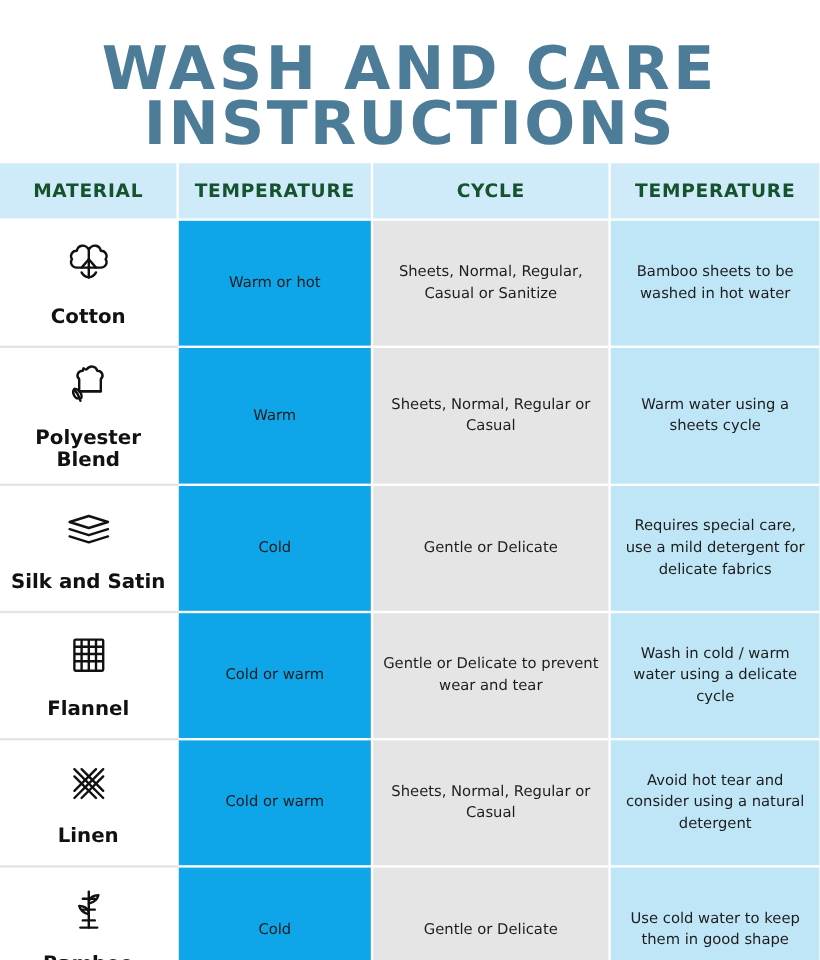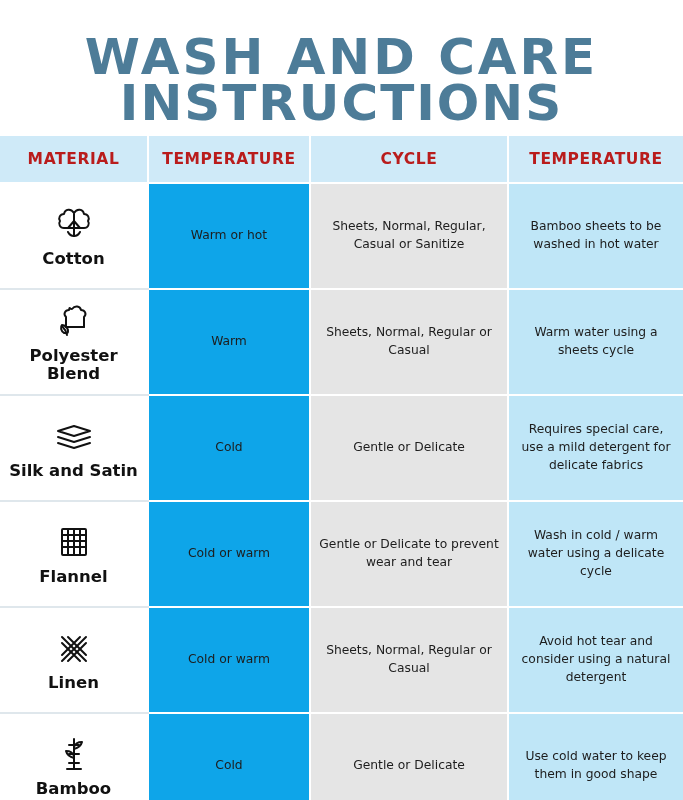--- a/index.html
+++ b/index.html
@@ -38,21 +38,21 @@
     width: 683px;
     table-layout: fixed;
   }
   table.care-table col.c1 { width: 148px; }
   table.care-table col.c2 { width: 162px; }
   table.care-table col.c3 { width: 198px; }
   table.care-table col.c4 { width: 175px; }
 
   thead th {
     background: #cfeaf8;
-    color: #b91c1c;
+    color: #14532d;
     font-size: 15.5px;
     font-weight: 700;
     letter-spacing: 0.6px;
     padding: 14px 4px;
     text-align: center;
     font-family: "DejaVu Sans", sans-serif;
     border-right: 2px solid #ffffff;
     border-bottom: 2px solid #ffffff;
   }
   thead th:last-child { border-right: none; }
@@ -80,21 +80,21 @@
     background: #ffffff;
     border-bottom: 2px solid #dfe7ec;
   }
   tbody tr:last-child td { border-bottom: none; }
 
   .material-cell {
     display: flex;
     flex-direction: column;
     align-items: center;
     justify-content: center;
-    gap: 4px;
+    gap: 14px;
     min-height: 84px;
   }
   .material-name {
     font-size: 16.5px;
     font-weight: 700;
     color: #111111;
     line-height: 1.12;
   }
   .icon-wrap {
     width: 46px; height: 42px;

